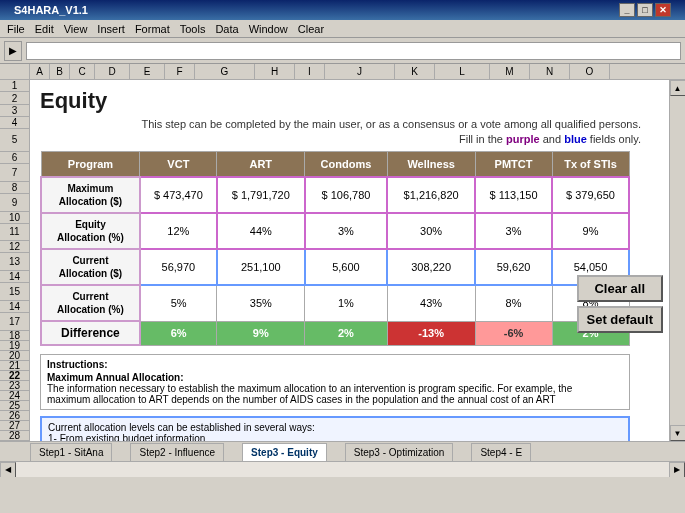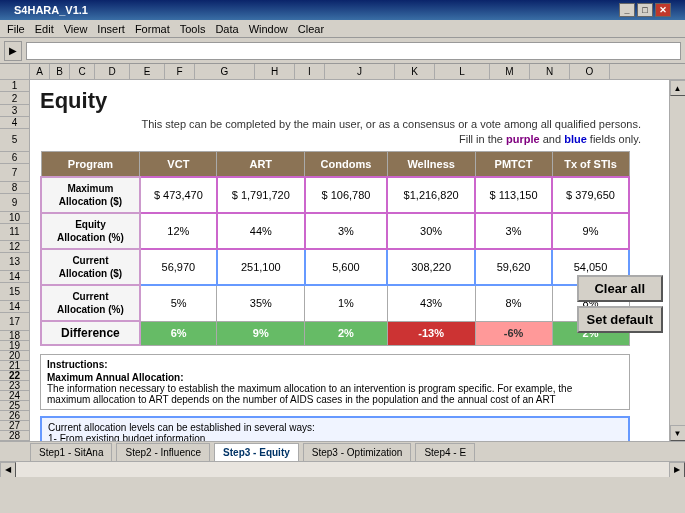--- a/index.html
+++ b/index.html
@@ -235,21 +235,21 @@
     }
 
     
     .tab-bar {
       background: #d4d0c8;
       border-top: 1px solid #aaa;
       display: flex;
       align-items: flex-end;
       padding-left: 30px;
       height: 20px;
-      gap: 4px;
+      gap: 18px;
     }
     .tab {
       background: #d4d0c8;
       border: 1px solid #aaa;
       border-bottom: none;
       padding: 2px 8px;
       font-size: 10px;
       cursor: pointer;
       height: 18px;
       display: flex;

